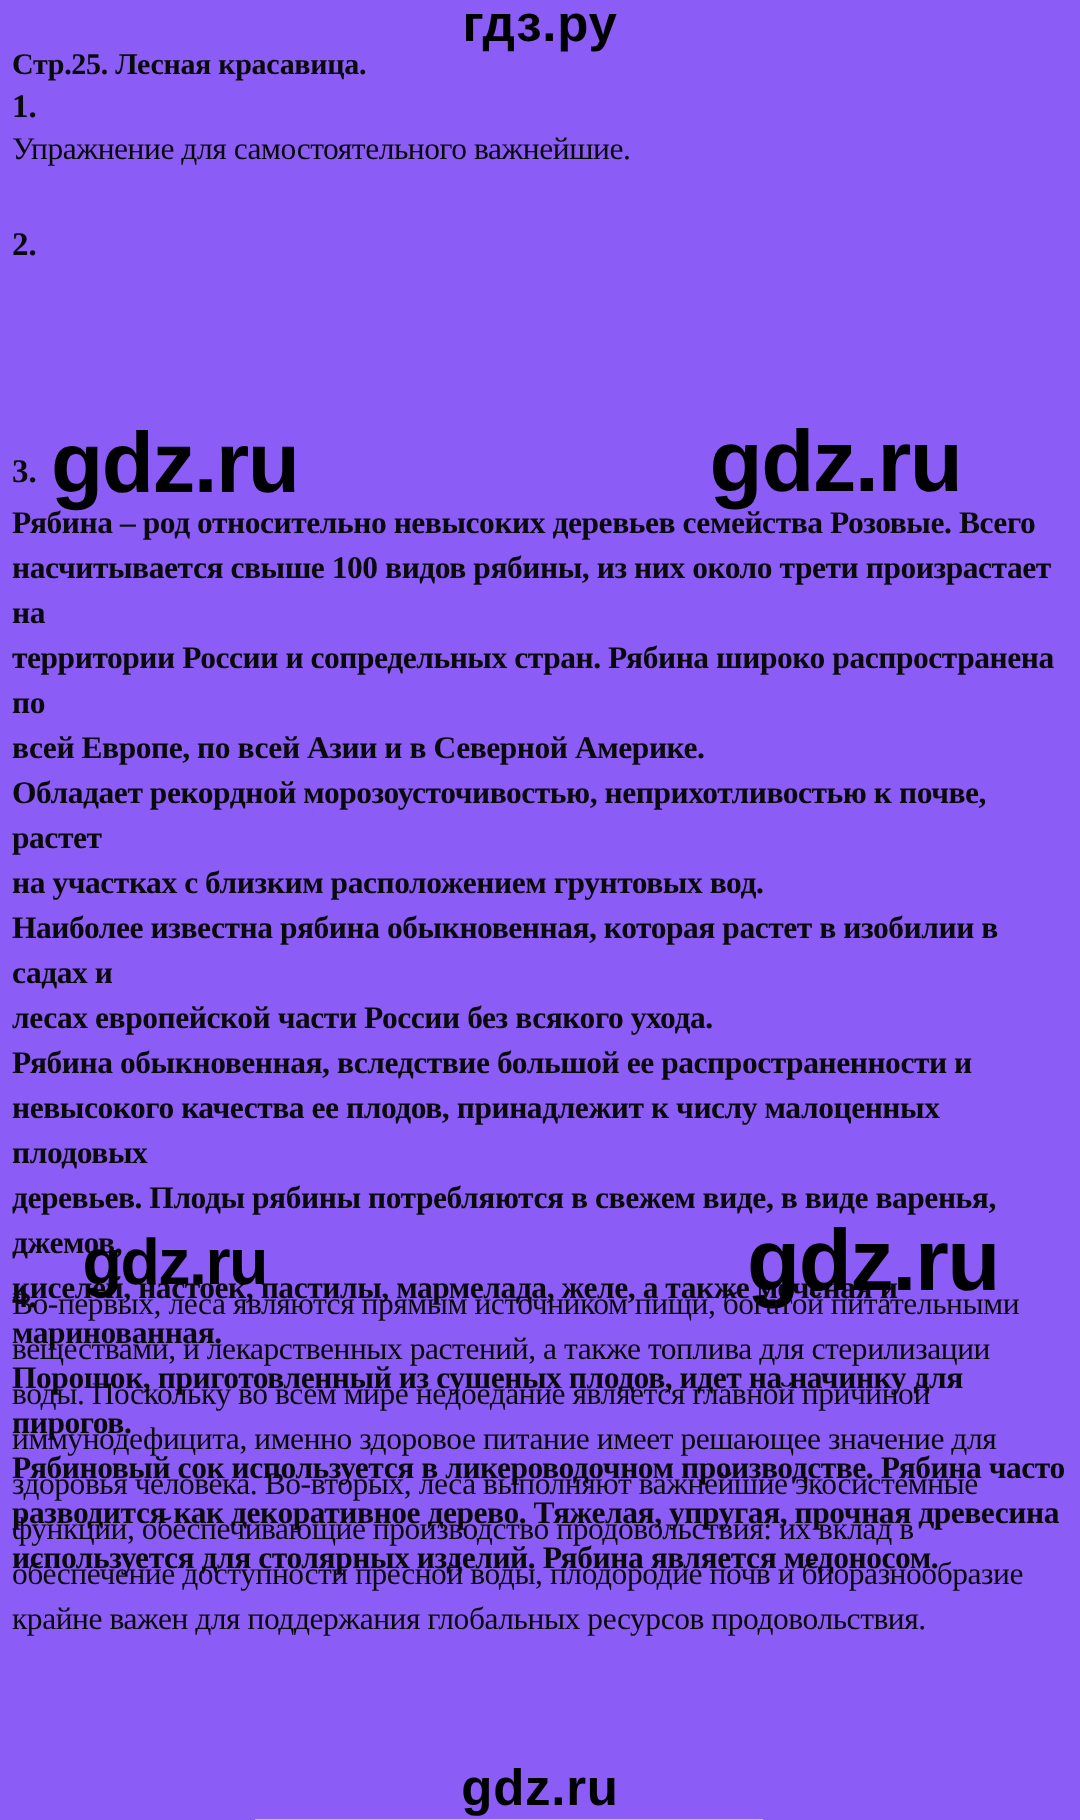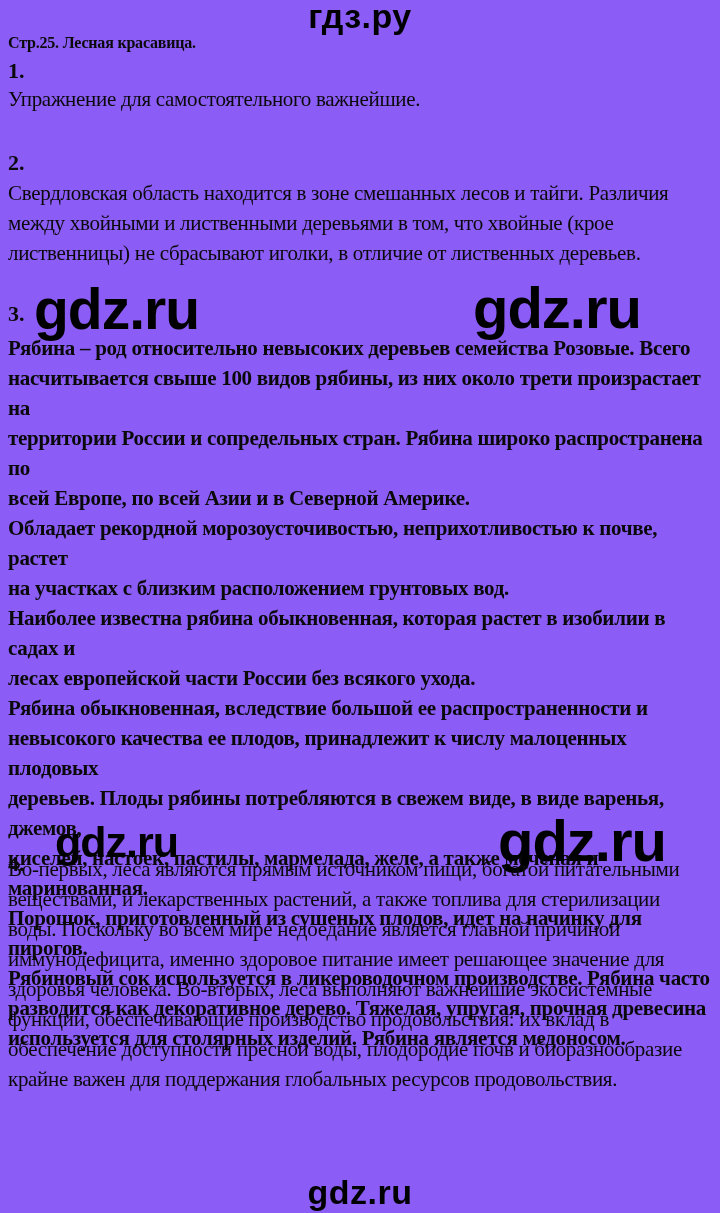--- a/index.html
+++ b/index.html
@@ -28,21 +28,21 @@
     color: #000000;
     letter-spacing: 0.5px;
   }
   .top-logo { top: -2px; }
   .bottom-logo { top: 1174px; }
   .title {
     position: absolute;
     left: 8px;
     top: 30px;
     font-weight: bold;
-    font-size: 16px;
+    font-size: 20px;
     line-height: 26px;
     letter-spacing: -0.2px;
   }
   .num {
     position: absolute;
     left: 8px;
     font-weight: bold;
     font-size: 22px;
     line-height: 26px;
   }
@@ -82,23 +82,20 @@
 <div class="page">
 
   <div class="logo top-logo">гдз.ру</div>
 
   <div class="title">Стр.25. Лесная красавица.</div>
 
   <div class="num num-1">1.</div>
   <div class="body-text text-1">Упражнение для самостоятельного важнейшие.</div>
 
   <div class="num num-2">2.</div>
-  <div class="body-text text-2">Свердловская область находится в зоне смешанных лесов и тайги. Различия
-между хвойными и лиственными деревьями в том, что хвойные (крое
-лиственницы) не сбрасывают иголки, в отличие от лиственных деревьев.</div>
 
   <div class="num num-3">3.</div>
   <span class="wm wm-1-left">gdz.ru</span>
   <span class="wm wm-1-right">gdz.ru</span>
   <div class="body-text text-3">Рябина – род относительно невысоких деревьев семейства Розовые. Всего
 насчитывается свыше 100 видов рябины, из них около трети произрастает на
 территории России и сопредельных стран. Рябина широко распространена по
 всей Европе, по всей Азии и в Северной Америке.
 Обладает рекордной морозоусточивостью, неприхотливостью к почве, растет
 на участках с близким расположением грунтовых вод.

